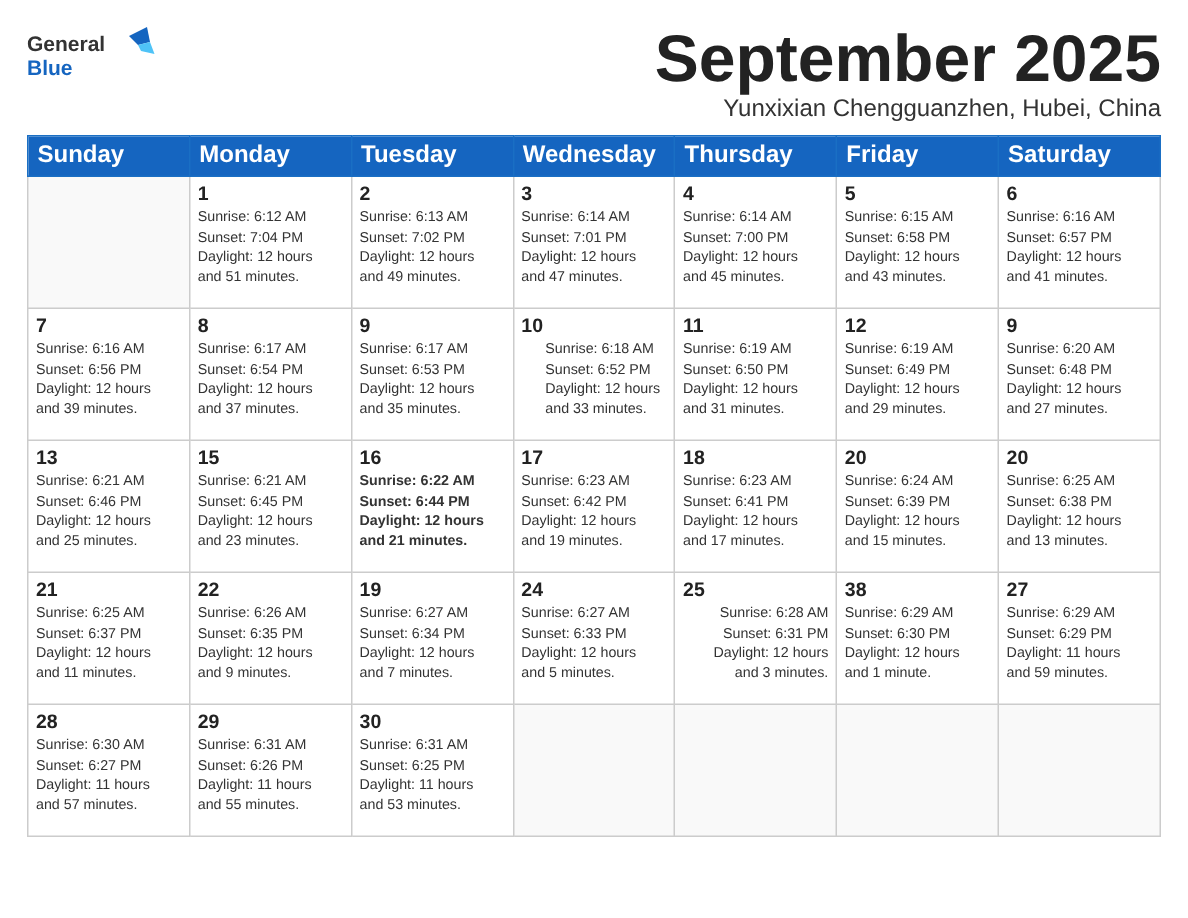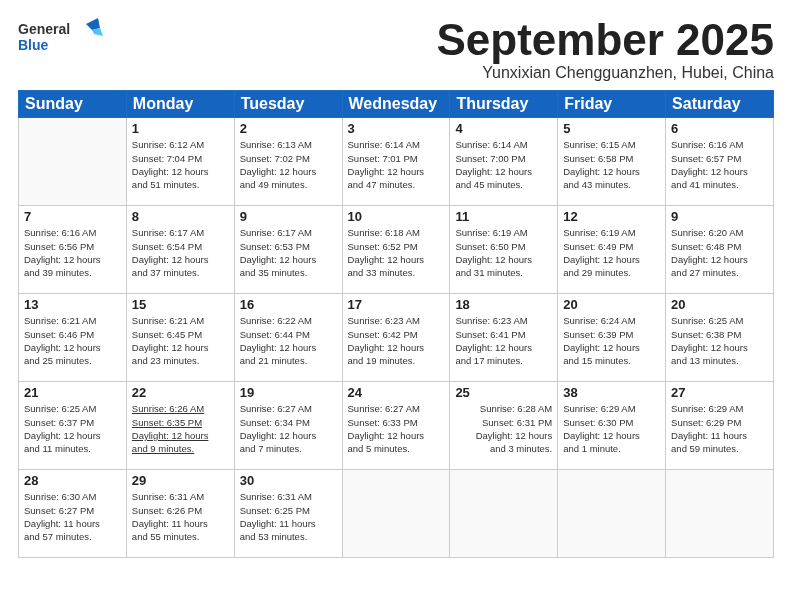--- a/index.html
+++ b/index.html
@@ -176,21 +176,21 @@
           </td>
           <td>
             <span class="day-number">9</span>
             <div class="day-info" style="white-space: pre-line;">Sunrise: 6:17 AM
 Sunset: 6:53 PM
 Daylight: 12 hours
 and 35 minutes.</div>
           </td>
           <td>
             <span class="day-number">10</span>
-            <div class="day-info" style="white-space: pre-line;">Sunrise: 6:18 AM
+            <div class="day-info" style="white-space: pre-line; margin-left: 16px;">Sunrise: 6:18 AM
 Sunset: 6:52 PM
 Daylight: 12 hours
 and 33 minutes.</div>
           </td>
           <td>
             <span class="day-number">11</span>
             <div class="day-info" style="white-space: pre-line;">Sunrise: 6:19 AM
 Sunset: 6:50 PM
 Daylight: 12 hours
 and 31 minutes.</div>
@@ -220,21 +220,21 @@
           </td>
           <td>
             <span class="day-number">15</span>
             <div class="day-info" style="white-space: pre-line;">Sunrise: 6:21 AM
 Sunset: 6:45 PM
 Daylight: 12 hours
 and 23 minutes.</div>
           </td>
           <td>
             <span class="day-number">16</span>
-            <div class="day-info" style="white-space: pre-line;">Sunrise: 6:22 AM
+            <div class="day-info" style="white-space: pre-line; font-weight: bold;">Sunrise: 6:22 AM
 Sunset: 6:44 PM
 Daylight: 12 hours
 and 21 minutes.</div>
           </td>
           <td>
             <span class="day-number">17</span>
             <div class="day-info" style="white-space: pre-line;">Sunrise: 6:23 AM
 Sunset: 6:42 PM
 Daylight: 12 hours
 and 19 minutes.</div>
@@ -264,21 +264,21 @@
         <tr>
           <td>
             <span class="day-number">21</span>
             <div class="day-info" style="white-space: pre-line;">Sunrise: 6:25 AM
 Sunset: 6:37 PM
 Daylight: 12 hours
 and 11 minutes.</div>
           </td>
           <td>
             <span class="day-number">22</span>
-            <div class="day-info" style="white-space: pre-line; text-decoration: underline;">Sunrise: 6:26 AM
+            <div class="day-info" style="white-space: pre-line;">Sunrise: 6:26 AM
 Sunset: 6:35 PM
 Daylight: 12 hours
 and 9 minutes.</div>
           </td>
           <td>
             <span class="day-number">19</span>
             <div class="day-info" style="white-space: pre-line;">Sunrise: 6:27 AM
 Sunset: 6:34 PM
 Daylight: 12 hours
 and 7 minutes.</div>

